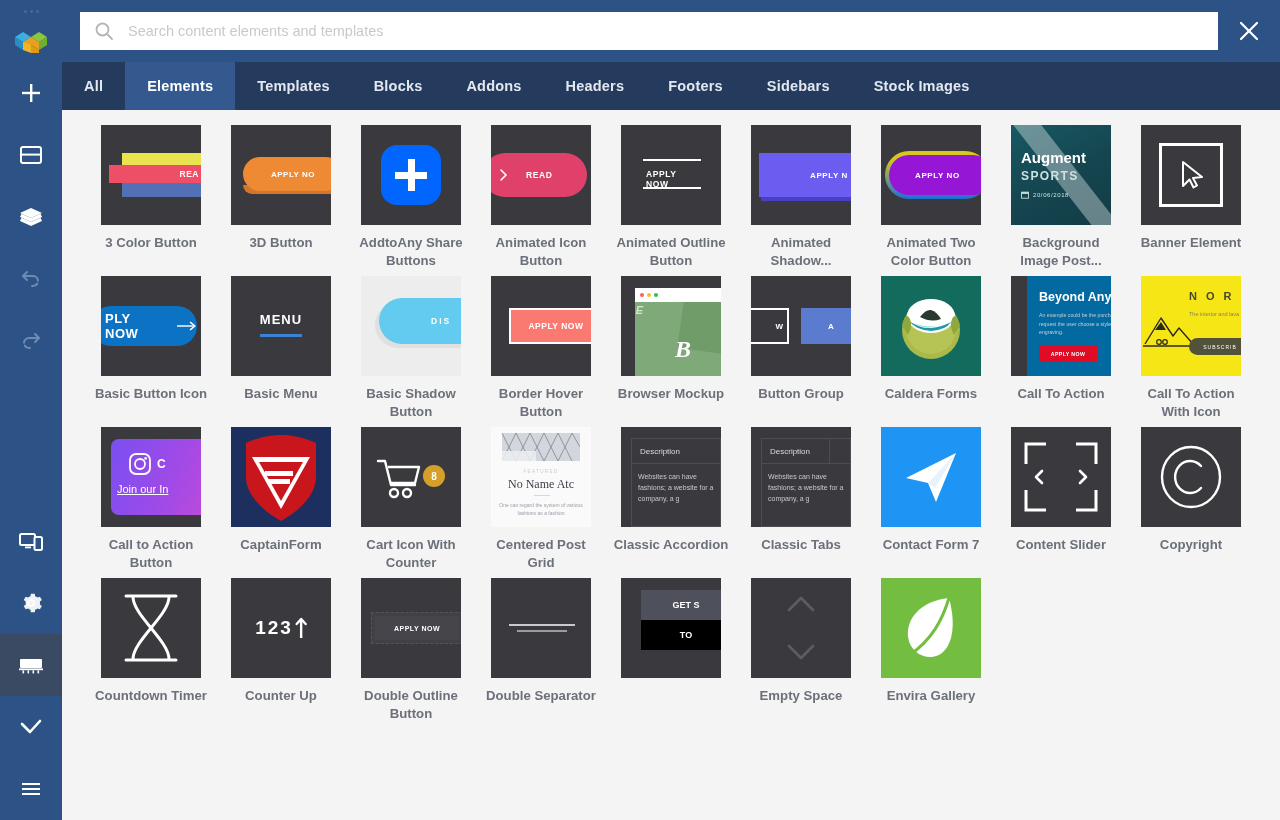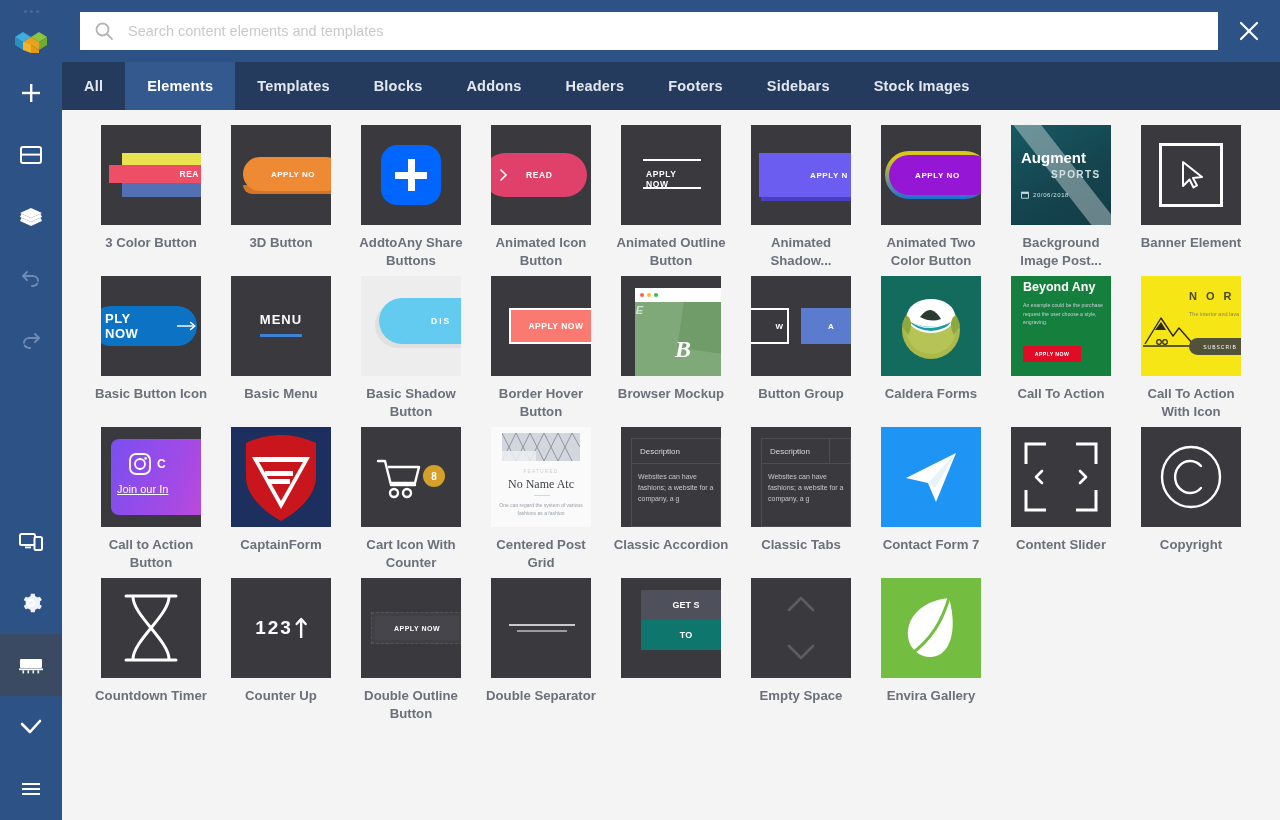--- a/index.html
+++ b/index.html
@@ -190,21 +190,21 @@
   .pg-p { position:absolute; top:74px; width:100%; text-align:center; color:#9aa0aa; font-size:5px; line-height:8px;}
 
   
   .ac-head { position:absolute; left:10px; top:11px; width:90px; height:26px; border:1px solid #4d4d52;
              display:flex; align-items:center; padding-left:8px; color:#d9dade; font-size:8px;}
   .ac-body { position:absolute; left:10px; top:37px; width:90px; height:63px; border:1px solid #4d4d52; border-top:none;
              padding:7px 6px; color:#c6c8cd; font-size:7px; line-height:11px;}
   .ct-head2 { position:absolute; left:78px; top:11px; width:32px; height:26px; border:1px solid #4d4d52;}
 
   
-  .cta { background:#15803d; width:100%; height:100%; position:relative; padding:4px 0 0 12px;}
+  .cta { background:#0369a1; width:100%; height:100%; position:relative; padding:14px 0 0 12px;margin-left:16px;}
   .cta h4 { color:#fff; font-size:12.5px; font-weight:700; white-space:nowrap;}
   .cta p { color:#c9cbd6; font-size:5.2px; line-height:8.5px; margin-top:7px; width:96px;}
   .cta-btn { position:absolute; left:12px; top:70px; width:58px; height:16px; background:#e00b24;
              display:flex; align-items:center; justify-content:center; color:#fff; font-size:5.2px; font-weight:700; letter-spacing:.4px;}
 
   
   .ctai { background:#f7e615; width:100%; height:100%; position:relative;}
   .ctai h4 { position:absolute; left:48px; top:14px; color:#4a4733; font-size:11px; font-weight:700; letter-spacing:3px; white-space:nowrap;}
   .ctai p { position:absolute; left:48px; top:34px; color:#86825e; font-size:5.5px; line-height:9px; width:70px;}
   .ctai-btn { position:absolute; left:48px; top:62px; width:62px; height:17px; border-radius:9px; background:#52513a;
@@ -215,21 +215,21 @@
           background: linear-gradient(110deg,#7a4ff0 0%, #a24ae6 60%, #c44ad8 100%); }
   .ctab-label { position:absolute; left:16px; top:56px; color:#fff; font-size:11px;text-decoration:underline;}
 
   
   .cart-badge { position:absolute; left:62px; top:38px; width:22px; height:22px; border-radius:50%; background:#d4a02a;
                 display:flex;align-items:center;justify-content:center; color:#fff; font-size:10px; font-weight:700;}
 
   
   .dtb-top { position:absolute; left:20px; top:12px; width:90px; height:30px; background:#4e515c;
              display:flex; align-items:center; justify-content:center; color:#fff; font-size:9px; font-weight:700;}
-  .dtb-bot { position:absolute; left:20px; top:42px; width:90px; height:30px; background:#0f766e;
+  .dtb-bot { position:absolute; left:20px; top:42px; width:90px; height:30px; background:#000000;
              display:flex; align-items:center; justify-content:center; color:#fff; font-size:9px; font-weight:700;}
 
   
   .sep1 { position:absolute; left:18px; top:46px; width:66px; height:2px; background:#c9cace;}
   .sep2 { position:absolute; left:26px; top:52px; width:50px; height:2px; background:#9b9ca1;}
 
   
   .bs { background:#ededed; width:100%; height:100%; position:relative;}
   .bs-pill { position:absolute; left:18px; top:22px; width:104px; height:46px; border-radius:23px; background:#63cbef;
              color:#fff; font-size:8.5px; font-weight:700; letter-spacing:2px; display:flex; align-items:center; padding-left:52px;}
@@ -237,21 +237,21 @@
   
   .bg-out { position:absolute; left:-6px; top:32px; width:44px; height:36px; border:2px solid #fff;
             display:flex; align-items:center; justify-content:flex-end; color:#fff; font-size:8px; font-weight:700; padding-right:4px;}
   .bg-fill { position:absolute; left:50px; top:32px; width:60px; height:36px; background:#5a7bce;
             display:flex; align-items:center; justify-content:center; color:#fff; font-size:8px; font-weight:700;}
 
   
   .bip { width:100%; height:100%; background: linear-gradient(150deg,#175963 0%, #15454f 55%, #123c46 100%); position:relative; overflow:hidden;}
   .bip-diag { position:absolute; left:-18px; top:-26px; width:22px; height:200px; background:rgba(255,255,255,.36); transform: rotate(-38deg); transform-origin: top left;}
   .bip h4 { position:absolute; left:10px; top:24px; color:#fff; font-size:15px; font-weight:700; white-space:nowrap;}
-  .bip .sub { position:absolute; left:10px; top:44px; color:#cfe0e2; font-size:10px; font-weight:700; letter-spacing:1.4px;margin-left:30px;}
+  .bip .sub { position:absolute; left:10px; top:44px; color:#cfe0e2; font-size:12px; font-weight:700; letter-spacing:1.4px;}
   .bip .meta { position:absolute; left:10px; top:66px; color:#cfe0e2; font-size:6px; letter-spacing:.6px; display:flex; align-items:center; gap:4px;}
 
   
   .ash { position:absolute; left:8px; top:28px; width:100px; height:44px; background:#6a5df0;}
   .ash-sh { position:absolute; left:10px; top:68px; width:96px; height:8px; background:#4a3fc4;}
 
   
   .a2-outer { position:absolute; left:4px; top:26px; width:104px; height:48px; border-radius:24px;
               background: linear-gradient(180deg,#d8c81e 0%,#d8c81e 16%, #1d6fd6 100%);}
   .a2-inner { position:absolute; left:8px; top:30px; width:104px; height:40px; border-radius:20px; background:#9616d6;

